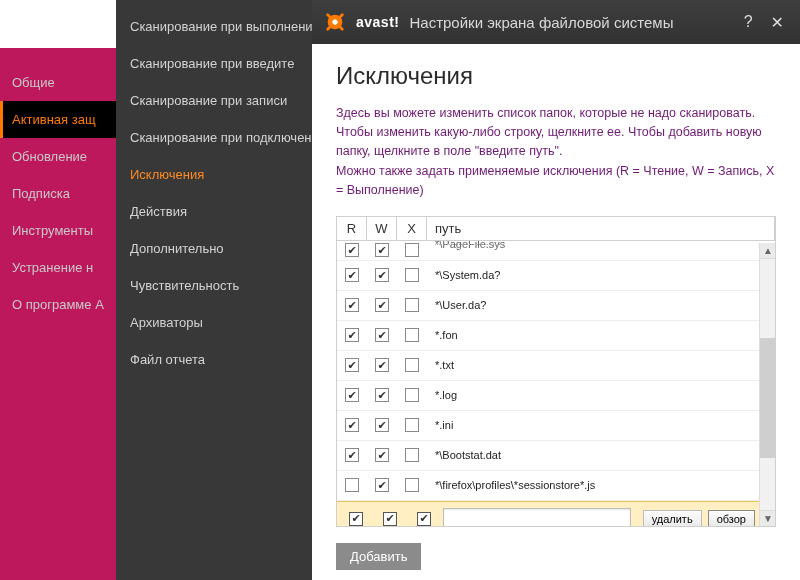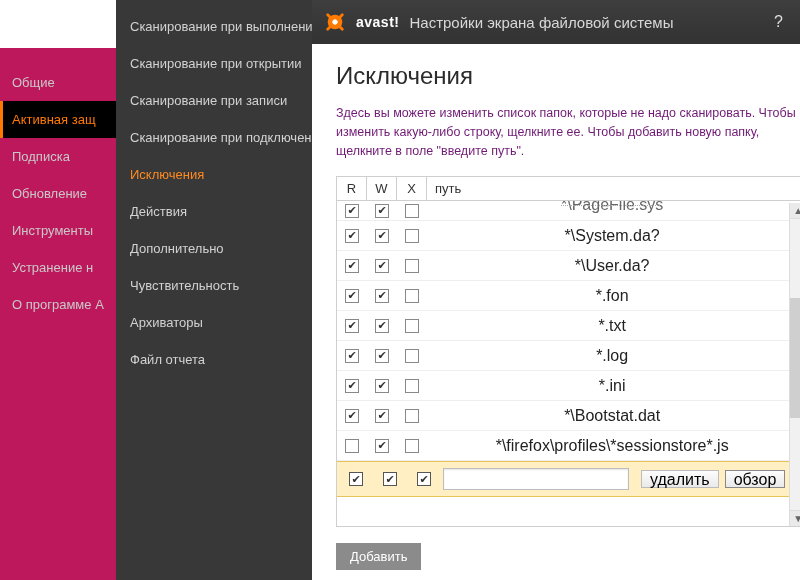--- a/index.html
+++ b/index.html
@@ -35,56 +35,56 @@
 
   .table-wrap { border: 1px solid #cfcfcf; position: relative; flex:1; overflow:hidden; display:flex; flex-direction:column;}
   .thead { display:flex; border-bottom:1px solid #cfcfcf; background:#fff; }
   .thead .c { border-right:1px solid #cfcfcf; padding:4px 6px; font-size:13px; text-align:center; }
   .c-r,.c-w,.c-x { width:30px; flex:none;}
   .thead .c-path { flex:1; text-align:left; padding-left:8px; }
   .tbody { overflow-y:auto; flex:1; }
   .row { display:flex; align-items:center; border-bottom:1px solid #eee; padding:4px 0; min-height:30px; }
   .row .cell { text-align:center; }
   .row .cell.c-r,.row .cell.c-w,.row .cell.c-x{ width:30px; flex:none; display:flex; justify-content:center;}
-  .row .cell.c-path { flex:1; text-align:center; font-size:16px; color:#222; padding-left:8px; white-space:nowrap; overflow:hidden; text-overflow:ellipsis;}
+  .row .cell.c-path { flex:1; text-align:left; font-size:11px; color:#222; padding-left:8px; white-space:nowrap; overflow:hidden; text-overflow:ellipsis;}
   .cb { width:14px; height:14px; border:1px solid #888; background:#fff; display:inline-flex; align-items:center; justify-content:center; font-size:11px; line-height:1; cursor:pointer;}
   .cb.checked::after { content:"✔"; color:#333; font-size:11px; }
   .row.cutoff .cell.c-path{ color:#666; text-decoration:line-through dotted #aaa 0; position:relative; }
   .row.cutoff { height:20px; min-height:20px; overflow:hidden;}
   .row.cutoff .cell.c-path{ margin-top:-12px;}
   .row.edit { background:#ffefc2; padding:6px 4px; gap:4px; border-top:1px solid #e4c55b; border-bottom:1px solid #e4c55b;}
   .row.edit .cb { border-color:#555; }
   .row.edit input[type=text]{ flex:1; height:22px; border:1px solid #bdbdbd; padding:0 4px; font-size:13px; box-shadow: inset 0 1px 2px rgba(0,0,0,.1); margin-right:6px;}
-  .row.edit button{ height:18px; padding:0 8px; font-size:16px; border:1px solid #bbb; background:linear-gradient(#fdfdfd,#e9e9e9); cursor:pointer; margin-left:2px;}
+  .row.edit button{ height:18px; padding:0 8px; font-size:11px; border:1px solid #bbb; background:linear-gradient(#fdfdfd,#e9e9e9); cursor:pointer; margin-left:2px;}
   .row.edit button.browse{ border:1px solid #888;}
 
   .scrollbar { position:absolute; right:0; top:26px; bottom:0; width:16px; background:#f1f1f1; border-left:1px solid #ddd;}
   .scrollbar .thumb{ width:100%; background:#cfcfcf; position:absolute;}
   .scrollbar .arrow{ width:16px; height:16px; background:#eaeaea; display:flex; align-items:center; justify-content:center; font-size:10px; color:#666; position:absolute; left:0;}
   .scrollbar .arrow.up{ top:0; border-bottom:1px solid #ddd;}
   .scrollbar .arrow.down{ bottom:0; border-top:1px solid #ddd;}
 
   .add-btn { margin-top:16px; padding:6px 14px; background:#8b8b8b; color:#fff; border:none; font-size:13px; cursor:pointer; align-self:flex-start;}
 </style>
 </head>
 <body>
 
 <div class="app">
   <nav class="sidebar-left" id="left-nav">
       <div class="item">Общие</div>
       <div class="item active">Активная защ</div>
+      <div class="item">Обновление</div>
       <div class="item">Подписка</div>
-      <div class="item">Обновление</div>
       <div class="item">Инструменты</div>
       <div class="item">Устранение н</div>
       <div class="item">О программе A</div>
     </nav>
   <nav class="sidebar-sub" id="sub-nav">
       <div class="item">Сканирование при выполнении</div>
-      <div class="item">Сканирование при открытии</div>
+      <div class="item">Сканирование при введите</div>
       <div class="item">Сканирование при записи</div>
       <div class="item">Сканирование при подключении</div>
       <div class="item active">Исключения</div>
       <div class="item">Действия</div>
       <div class="item">Дополнительно</div>
       <div class="item">Чувствительность</div>
       <div class="item">Архиваторы</div>
       <div class="item">Файл отчета</div>
     </nav>
 
@@ -104,20 +104,21 @@
       <span class="title">Настройки экрана файловой системы</span>
       <span class="spacer"></span>
       <span class="win-btn">?</span>
       <span class="win-btn">✕</span>
     </div>
 
     <div class="content">
       <h1>Исключения</h1>
       <div class="desc">
         <p>Здесь вы можете изменить список папок, которые не надо сканировать. Чтобы изменить какую-либо строку, щелкните ее. Чтобы добавить новую папку, щелкните в поле "введите путь".</p>
+        <p>Можно также задать применяемые исключения (R = Чтение, W = Запись, X = Выполнение)</p>
       </div>
 
       <div class="table-wrap">
         <div class="thead">
           <div class="c c-r">R</div>
           <div class="c c-w">W</div>
           <div class="c c-x">X</div>
           <div class="c c-path">путь</div>
         </div>
         <div class="tbody" id="tbody" style="padding-right:16px;">

